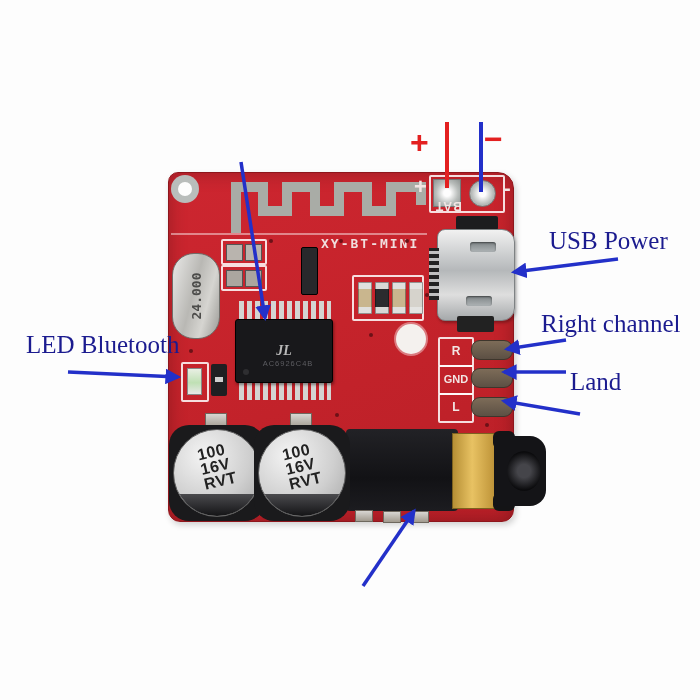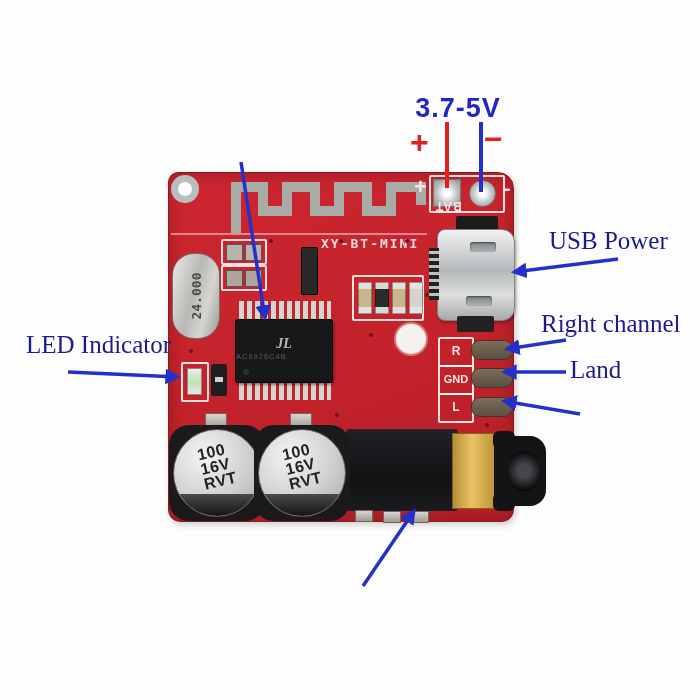--- a/index.html
+++ b/index.html
@@ -106,22 +106,22 @@
     </div>
     <div class="abs silk-box" style="left:52px;top:92px;width:42px;height:22px;">
       <div class="abs" style="left:3px;top:3px;width:15px;height:15px;background:#aba69f;border:1px solid #555;"></div>
       <div class="abs" style="left:22px;top:3px;width:15px;height:15px;background:#aba69f;border:1px solid #555;"></div>
     </div>
     <div class="abs" style="left:132px;top:74px;width:15px;height:46px;background:#28282b;border-radius:2px;border:1px solid #000;"></div>
 
     <div class="abs pins" style="left:70px;top:128px;width:92px;height:19px;"></div>
     <div class="abs pins" style="left:70px;top:207px;width:92px;height:20px;"></div>
     <div class="abs chip-body" style="left:66px;top:146px;width:96px;height:62px;">
-      <div style="text-align:center;margin-top:16px;font-family:'Liberation Serif',serif;font-style:italic;font-weight:bold;font-size:14px;">JL</div>
-      <div style="text-align:left;font-size:7.5px;color:#5d5d62;letter-spacing:1px;">AC6926C4B</div>
+      <div style="text-align:center;margin-top:23px;font-family:'Liberation Serif',serif;font-style:italic;font-weight:bold;font-size:14px;">JL</div>
+      <div style="text-align:center;font-size:7.5px;color:#5d5d62;letter-spacing:1px;padding-left:8px;">AC6926C4B</div>
       <div class="abs" style="left:7px;bottom:7px;width:6px;height:6px;border-radius:50%;background:#2e2e31;"></div>
     </div>
 
     <div class="abs silk-box" style="left:12px;top:189px;width:24px;height:36px;">
       <div class="abs" style="left:4px;top:4px;width:13px;height:25px;border:1px solid #888;
            background:linear-gradient(180deg,#e9efe4,#bfe0b4 55%,#e8e8e8);"></div>
     </div>
     <div class="abs" style="left:42px;top:191px;width:16px;height:32px;background:#1f1f22;border-radius:2px;">
       <div class="abs" style="left:4px;top:13px;width:8px;height:5px;background:#cfcfcf;"></div>
     </div>
@@ -207,21 +207,20 @@
     <line x1="481" y1="122" x2="481" y2="192" stroke="#2330c9" stroke-width="4"></line>
     <line x1="241" y1="162" x2="265" y2="318" stroke="#2330c9" stroke-width="3.5" marker-end="url(#ah)"></line>
     <line x1="68" y1="372" x2="178" y2="377" stroke="#2330c9" stroke-width="3.5" marker-end="url(#ah)"></line>
     <line x1="618" y1="259" x2="514" y2="272" stroke="#2330c9" stroke-width="3.5" marker-end="url(#ah)"></line>
     <line x1="566" y1="340" x2="507" y2="349" stroke="#2330c9" stroke-width="3.5" marker-end="url(#ah)"></line>
     <line x1="566" y1="372" x2="504" y2="372" stroke="#2330c9" stroke-width="3.5" marker-end="url(#ah)"></line>
     <line x1="580" y1="414" x2="504" y2="401" stroke="#2330c9" stroke-width="3.5" marker-end="url(#ah)"></line>
     <line x1="363" y1="586" x2="414" y2="511" stroke="#2330c9" stroke-width="3.5" marker-end="url(#ah)"></line>
   </svg>
 
-  <div class="voltage">3.7-5V</div>
   <div class="pwr-mark" style="left:410px;top:124px;font-size:32px;">+</div>
   <div class="pwr-mark" style="left:484px;top:121px;font-size:32px;">−</div>
 
-  <div class="ann" style="left:26px;top:331px;">LED Indicator</div>
+  <div class="ann" style="left:26px;top:331px;">LED Bluetooth</div>
   <div class="ann" style="left:541px;top:310px;">Right channel</div>
   <div class="ann" style="left:549px;top:227px;">USB Power</div>
-  <div class="ann" style="left:570px;top:356px;">Land</div>
+  <div class="ann" style="left:570px;top:368px;">Land</div>
 </div>
 
 </body></html>

